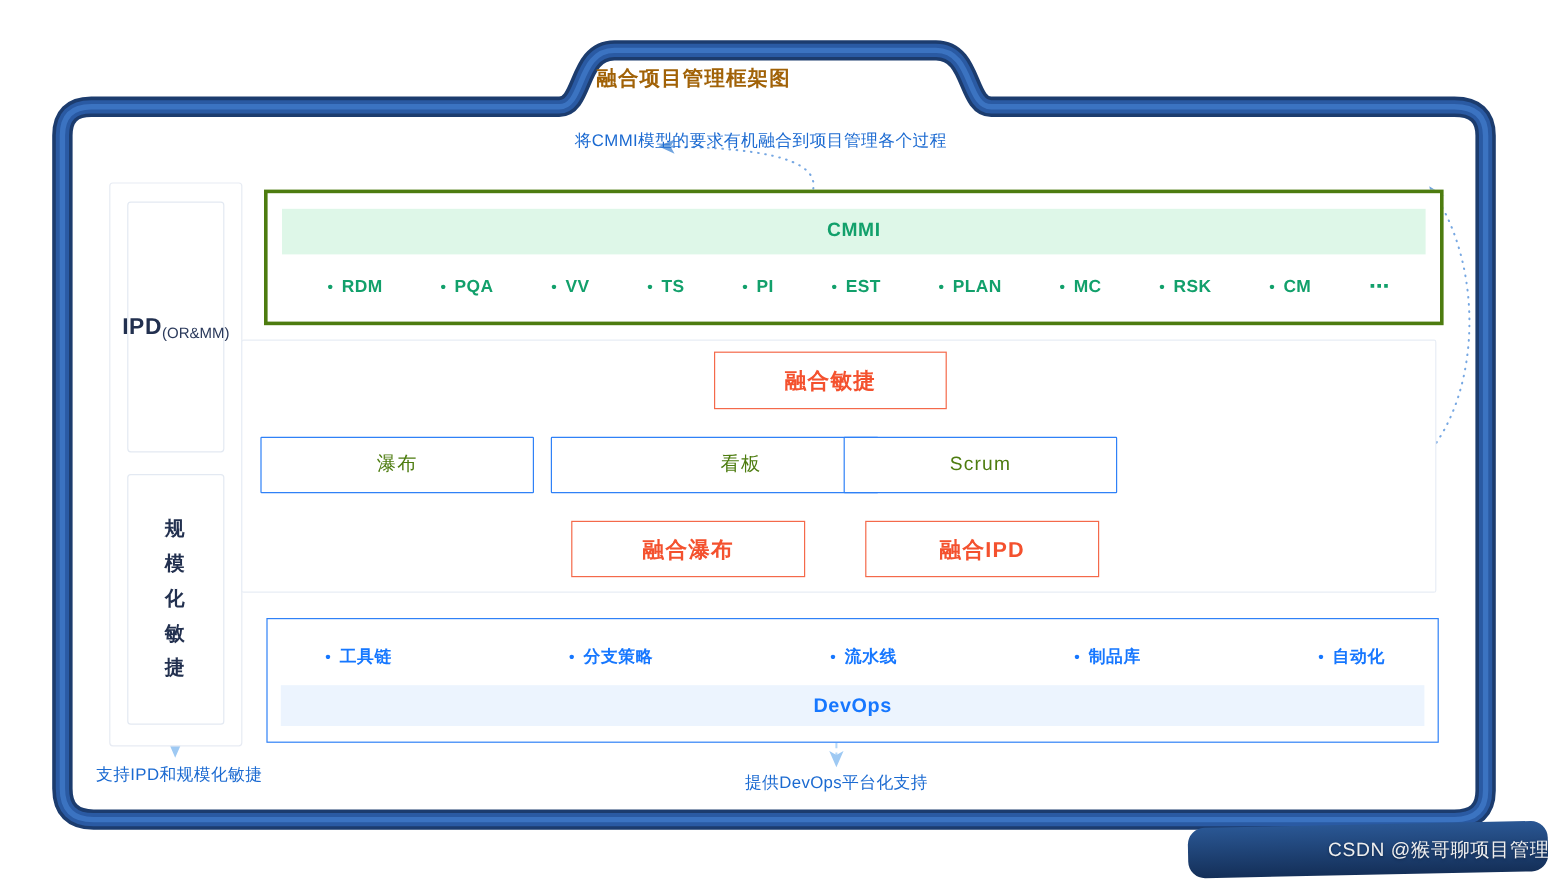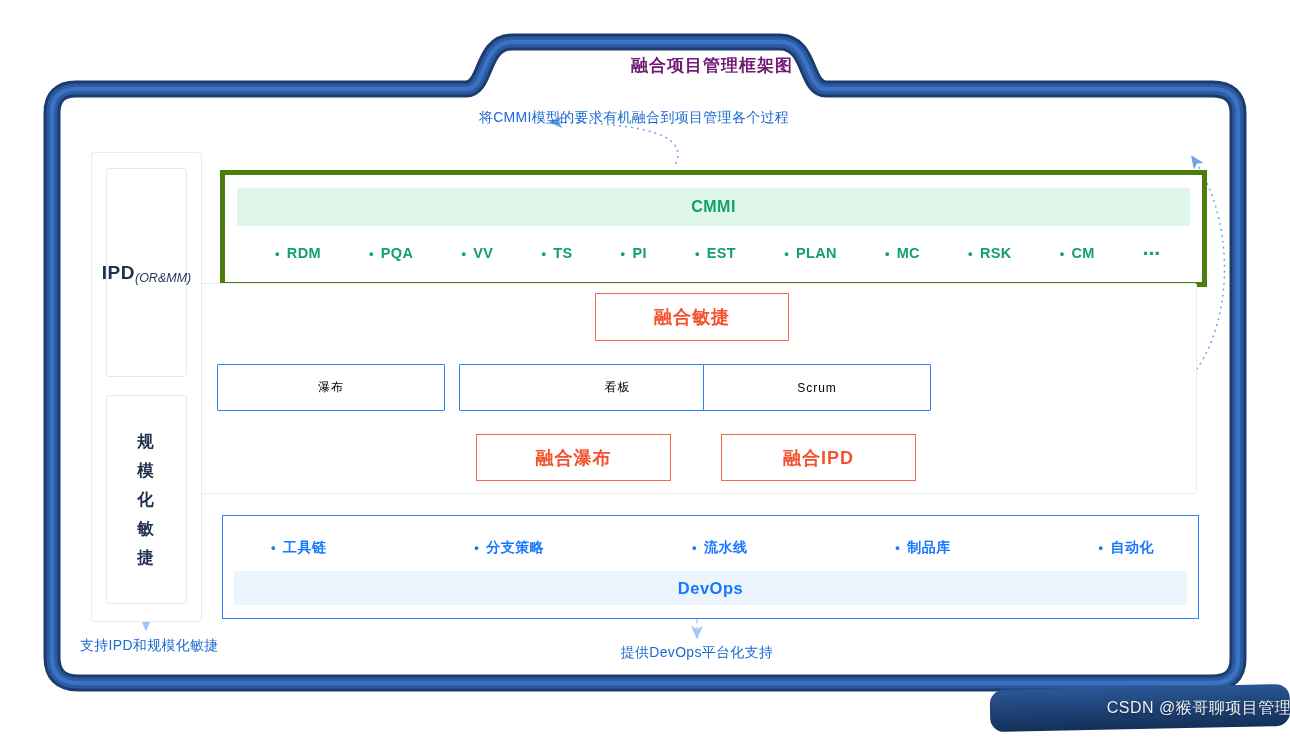--- a/index.html
+++ b/index.html
@@ -2,56 +2,56 @@
 <html><head>
 <meta charset="utf-8">
 <style>
   html,body{margin:0;padding:0;background:#ffffff;}
   body{font-family:"Liberation Sans","DejaVu Sans",sans-serif;}
   .stage{position:relative;width:1290px;height:737px;overflow:hidden;background:#fff;}
   .bg{position:absolute;left:0;top:0;width:1290px;height:737px;z-index:1;}
   .abs{position:absolute;z-index:3;}
 
   
-  .tab-title{left:497px;top:54px;width:296px;text-align:right;
-    font-size:17px;font-weight:bold;color:#701a75;letter-spacing:1px;}
+  .tab-title{left:497px;top:54px;width:296px;text-align:left;
+    font-size:17px;font-weight:bold;color:#a16207;letter-spacing:1px;}
 
   
   .ann{color:#1b6ad1;font-size:14px;text-align:center;letter-spacing:.3px;}
   .ann-cmmi{left:428px;top:109px;width:412px;}
   .ann-methods{left:938px;top:110px;width:302px;line-height:19px;}
   .ann-sidebar{left:80px;top:637px;width:220px;text-align:left;}
   .ann-devops{left:547px;top:644px;width:300px;}
 
   
   .sidebar{left:91px;top:152px;width:109px;height:468px;border:1px solid #e7ebf3;border-radius:3px;background:#fff;}
   .side-box{position:absolute;left:14px;width:79px;border:1px solid #e3e9f2;border-radius:3px;background:#fff;
     display:flex;flex-direction:row;align-items:center;justify-content:center;color:#22304f;}
   .side-box.ipd{top:15px;height:207px;}
   .ipd-title{font-size:19px;font-weight:600;letter-spacing:.5px;}
-  .ipd-sub{font-size:12.5px;margin-top:11px;color:#2b3a5c;font-style:italic;}
+  .ipd-sub{font-size:12.5px;margin-top:11px;color:#2b3a5c;}
   .side-box.agile{top:242px;height:207px;}
   .vert{width:19px;font-size:16.5px;font-weight:600;line-height:29px;text-align:center;
     word-break:break-all;letter-spacing:2px;}
 
   
-  .cmmi-box{left:220px;top:170px;width:977px;height:107px;border:5px solid #4d7c0f;background:#fff;}
+  .cmmi-box{left:220px;top:158px;width:977px;height:107px;border:3px solid #4d7c0f;background:#fff;}
   .band{position:absolute;display:flex;align-items:center;justify-content:center;font-weight:bold;}
   .cmmi-header{left:12px;right:12px;top:13px;height:38px;background:#def7e8;color:#12a06b;font-size:16px;letter-spacing:.5px;}
   .items-row{position:absolute;display:flex;justify-content:space-between;align-items:center;}
   .cmmi-items{left:50px;right:40px;top:56px;height:44px;justify-content:space-between;}
   .g-item{color:#12a06b;font-size:14.5px;font-weight:600;letter-spacing:.3px;}
   .g-item:not(.noBullet)::before{content:"•";margin-right:7px;font-size:13px;}
   .noBullet{font-size:17px;letter-spacing:2px;}
 
   
   .mid-box{left:201px;top:283px;width:994px;height:209px;border:1px solid #e8edf5;border-radius:2px;background:#fff;}
   .node{position:absolute;display:flex;align-items:center;justify-content:center;background:#fff;z-index:4;}
   .node.orange{border:1px solid #f4694a;color:#f4512e;font-size:18px;font-weight:bold;letter-spacing:1px;}
-  .node.blue{border:1.5px solid #2f81f7;color:#000000;font-size:12px;letter-spacing:1px;border-radius:1px;}
+  .node.blue{border:1.5px solid #2f81f7;color:#4d7c0f;font-size:16px;letter-spacing:1px;border-radius:1px;}
   .n-fagile{left:595px;top:293px;width:192px;height:46px;}
   .n-wf{left:217px;top:364px;width:226px;height:45px;}
   .n-kb{left:459px;top:364px;width:227px;height:45px;padding-left:44px;}
   .n-sc{left:703px;top:364px;width:226px;height:45px;}
   .n-ni{left:946px;top:364px;width:225px;height:45px;}
   .n-fwf{left:476px;top:434px;width:193px;height:45px;}
   .n-fipd{left:721px;top:434px;width:193px;height:45px;}
 
   
   .devops-box{left:222px;top:515px;width:975px;height:102px;border:1px solid #2f81f7;background:#fff;}

